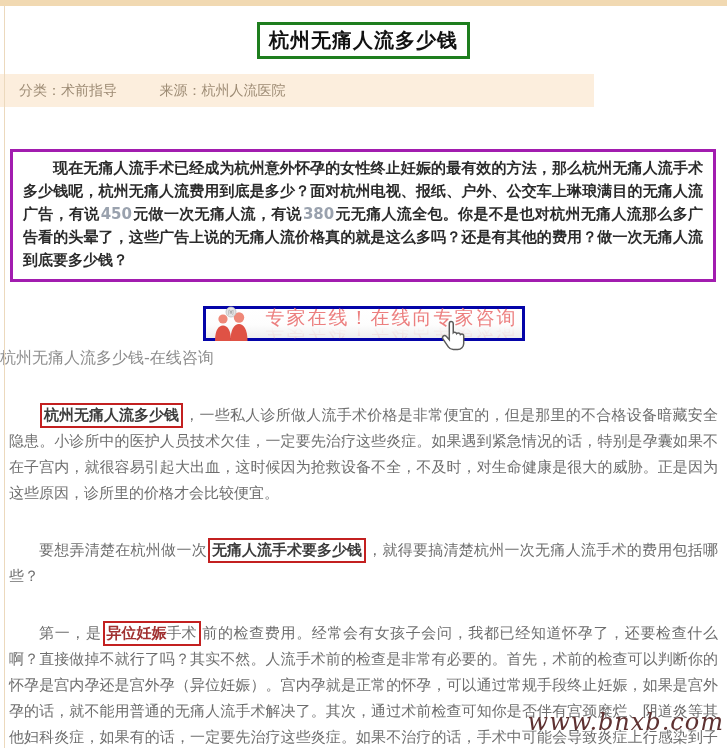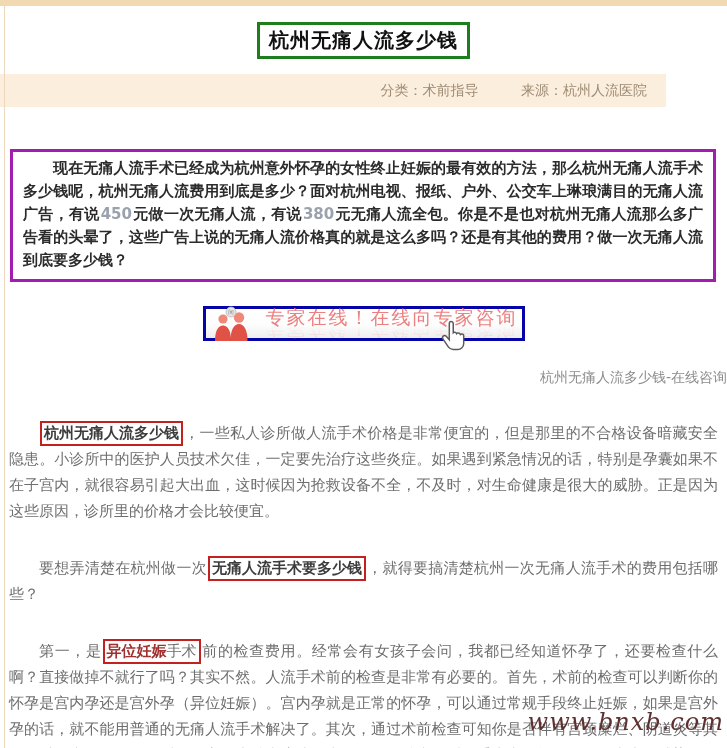--- a/index.html
+++ b/index.html
@@ -20,23 +20,23 @@
     padding:2px 9px;
     font-size:20px;
     font-weight:bold;
     color:#111;
     letter-spacing:1px;
     background:#fff;
   }
 
   .meta-bar {
     margin-top:15px;
-    width:666px; height:33px;
+    width:594px; height:33px;
     background:#fceedd;
-    text-align:right;
+    text-align:left;
     line-height:33px;
     font-size:14px;
     color:#9d8b74;
   }
   .meta-bar span { margin:0 19px; }
 
   .intro-box {
     margin:42px 11px 0 10px;
     border:3px solid #a21caf;
     padding:5px 10px 7px 10px;
@@ -78,23 +78,23 @@
     transform:scaleY(-1);
     opacity:0.28;
     height:13px;
     overflow:hidden;
     -webkit-mask-image:linear-gradient(180deg,rgba(0,0,0,.8),rgba(0,0,0,0));
     mask-image:linear-gradient(180deg,rgba(0,0,0,.8),rgba(0,0,0,0));
   }
   .hand-cursor { position:absolute; right:54px; bottom:-14px; }
 
   .banner-caption {
-    margin-top:23px;
-    text-align:right;
-    font-size:14px;
+    margin-top:2px;
+    text-align:left;
+    font-size:16px;
     color:#8d8d8d;
   }
 
   .article { margin:33px 9px 0 9px; font-size:15px; color:#6e6e6e; line-height:26px; text-align:justify; }
   .article p { text-indent:2em; }
   .article p + p { margin-top:31px; }
   .kw-box {
     display:inline-block;
     border:2px solid #c32020;
     padding:0 2px;

